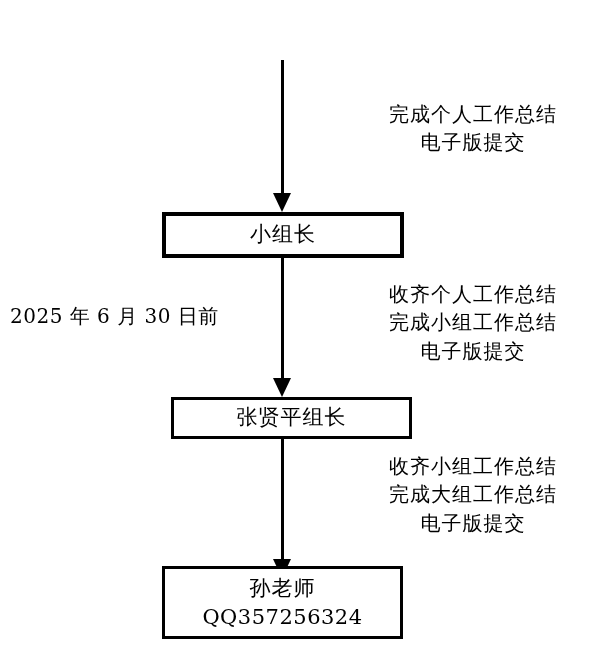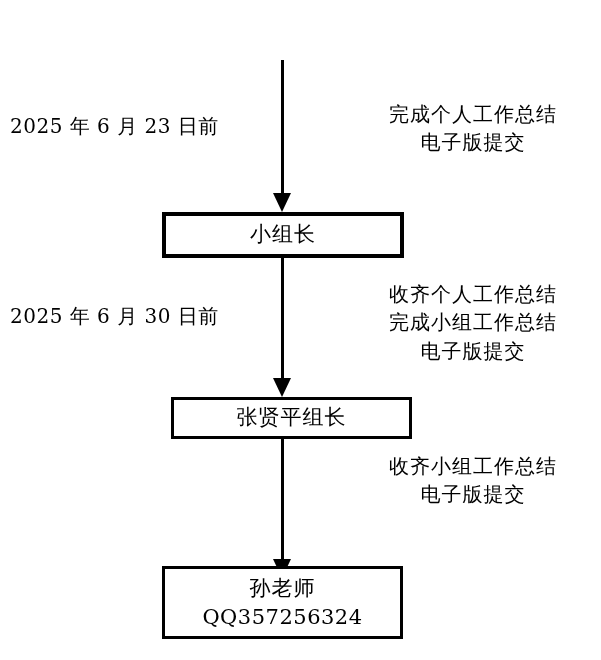--- a/index.html
+++ b/index.html
@@ -104,21 +104,20 @@
 <body>
 
 <div id="flowchart">
 
 
   <div class="arrow arrow-1">
     <div class="shaft"></div>
     <div class="head"></div>
   </div>
 
-  <div class="side-label date-label date-1">2025 年 6 月 23 日前</div>
 
   <div class="side-label task-label task-1">
     <span class="task-line">完成个人工作总结</span>
     <span class="task-line">电子版提交</span>
   </div>
 
   <div class="node node-2">
     <span class="node-line">小组长</span>
   </div>
 
@@ -140,20 +139,21 @@
   </div>
 
   <div class="arrow arrow-3">
     <div class="shaft"></div>
     <div class="head"></div>
   </div>
 
 
   <div class="side-label task-label task-3">
     <span class="task-line">收齐小组工作总结</span>
+    <span class="task-line">完成大组工作总结</span>
     <span class="task-line">电子版提交</span>
   </div>
 
   <div class="node node-4">
     <span class="node-line">孙老师</span>
     <span class="node-line qq-line">QQ357256324</span>
   </div>
 
 </div>
 

